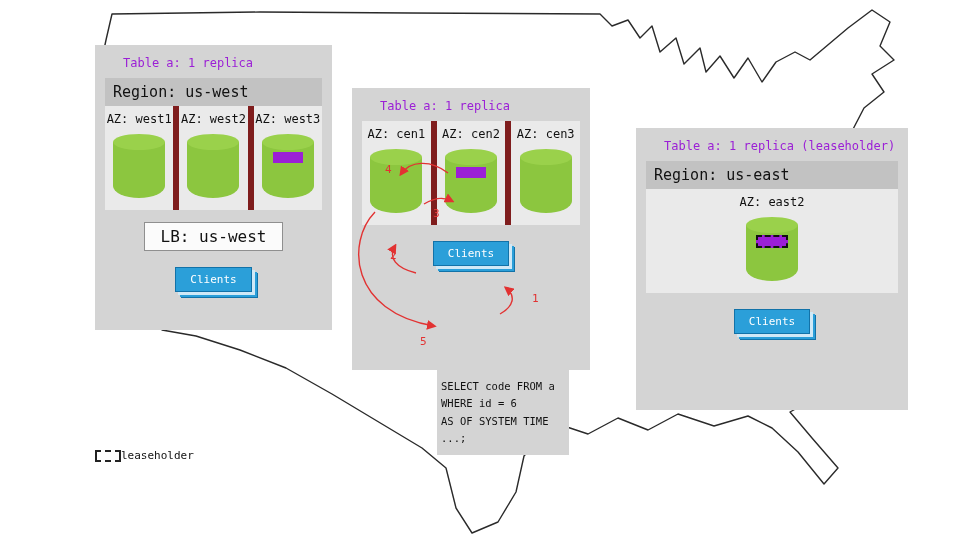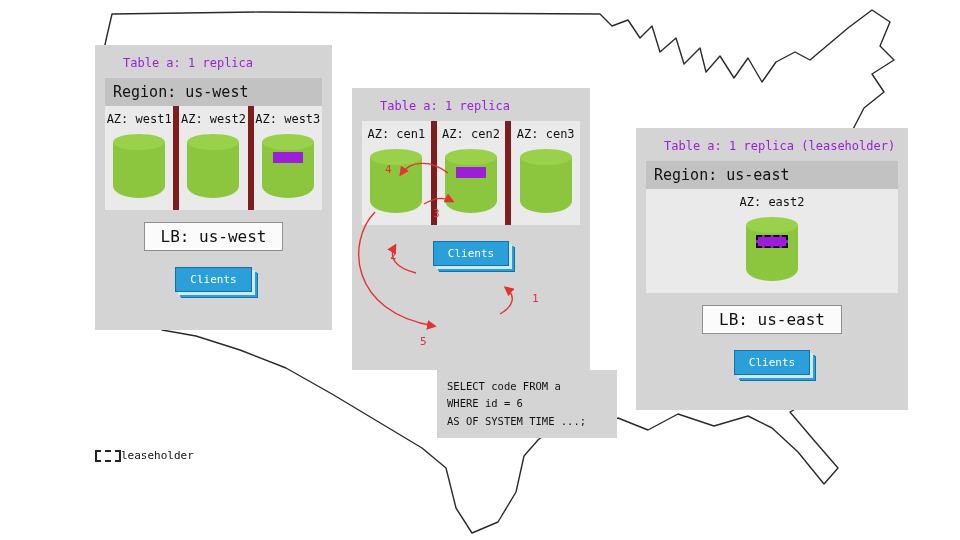--- a/index.html
+++ b/index.html
@@ -43,22 +43,22 @@
     border:1px solid #8f8f8f; font-size:16px; padding:4px 16px; white-space:nowrap;
   }
   .clients-box {
     position:relative; width:fit-content; margin:16px auto 0;
     background:#2b9fd9; border:1px solid #1272a8; color:#fff;
     font-size:11px; padding:5px 14px;
     box-shadow:3px 3px 0 #cfe9f7, 5px 5px 0 #2b9fd9, 6px 6px 0 #1272a8;
   }
 
   .sql-box {
-    position:absolute; z-index:1; left:437px; top:370px; width:180px;
-    background:#d4d4d4; font-size:10.5px; line-height:1.65; padding:8px 10px;
+    position:absolute; z-index:1; left:437px; top:370px; width:132px;
+    background:#d4d4d4; font-size:10.5px; line-height:1.65; padding:8px 4px;
   }
   .step-label { position:absolute; z-index:4; color:#e23232; font-size:11px; }
   .step-1 { left:532px; top:292px; }
   .step-2 { left:390px; top:249px; }
   .step-3 { left:433px; top:207px; }
   .step-4 { left:385px; top:163px; }
   .step-5 { left:420px; top:335px; }
 
   .legend { position:absolute; z-index:1; left:95px; top:449px; display:flex; align-items:center; }
   .legend-swatch { width:26px; height:12px; border:2px dashed #222; background:#fff; }
@@ -127,21 +127,20 @@
   <div class="table-caption">Table a: 1 replica (leaseholder)</div>
   <div class="region-title">Region: us-east</div>
   <div class="az-area">
     <div class="az-col">
       <div class="az-label">AZ: east2</div>
       <div class="cylinder">
         <span class="range-marker leaseholder"></span>
       </div>
     </div>
   </div>
-  <div class="lb-box">LB: us-east</div>
   <div class="clients-box">Clients</div>
 </div>
 
 <div class="sql-box">
   <div>SELECT code FROM a</div>
   <div>WHERE id = 6</div>
   <div>AS OF SYSTEM TIME ...;</div>
 </div>
 
 <svg class="layer arrow-layer" width="960" height="540" viewBox="0 0 960 540">

